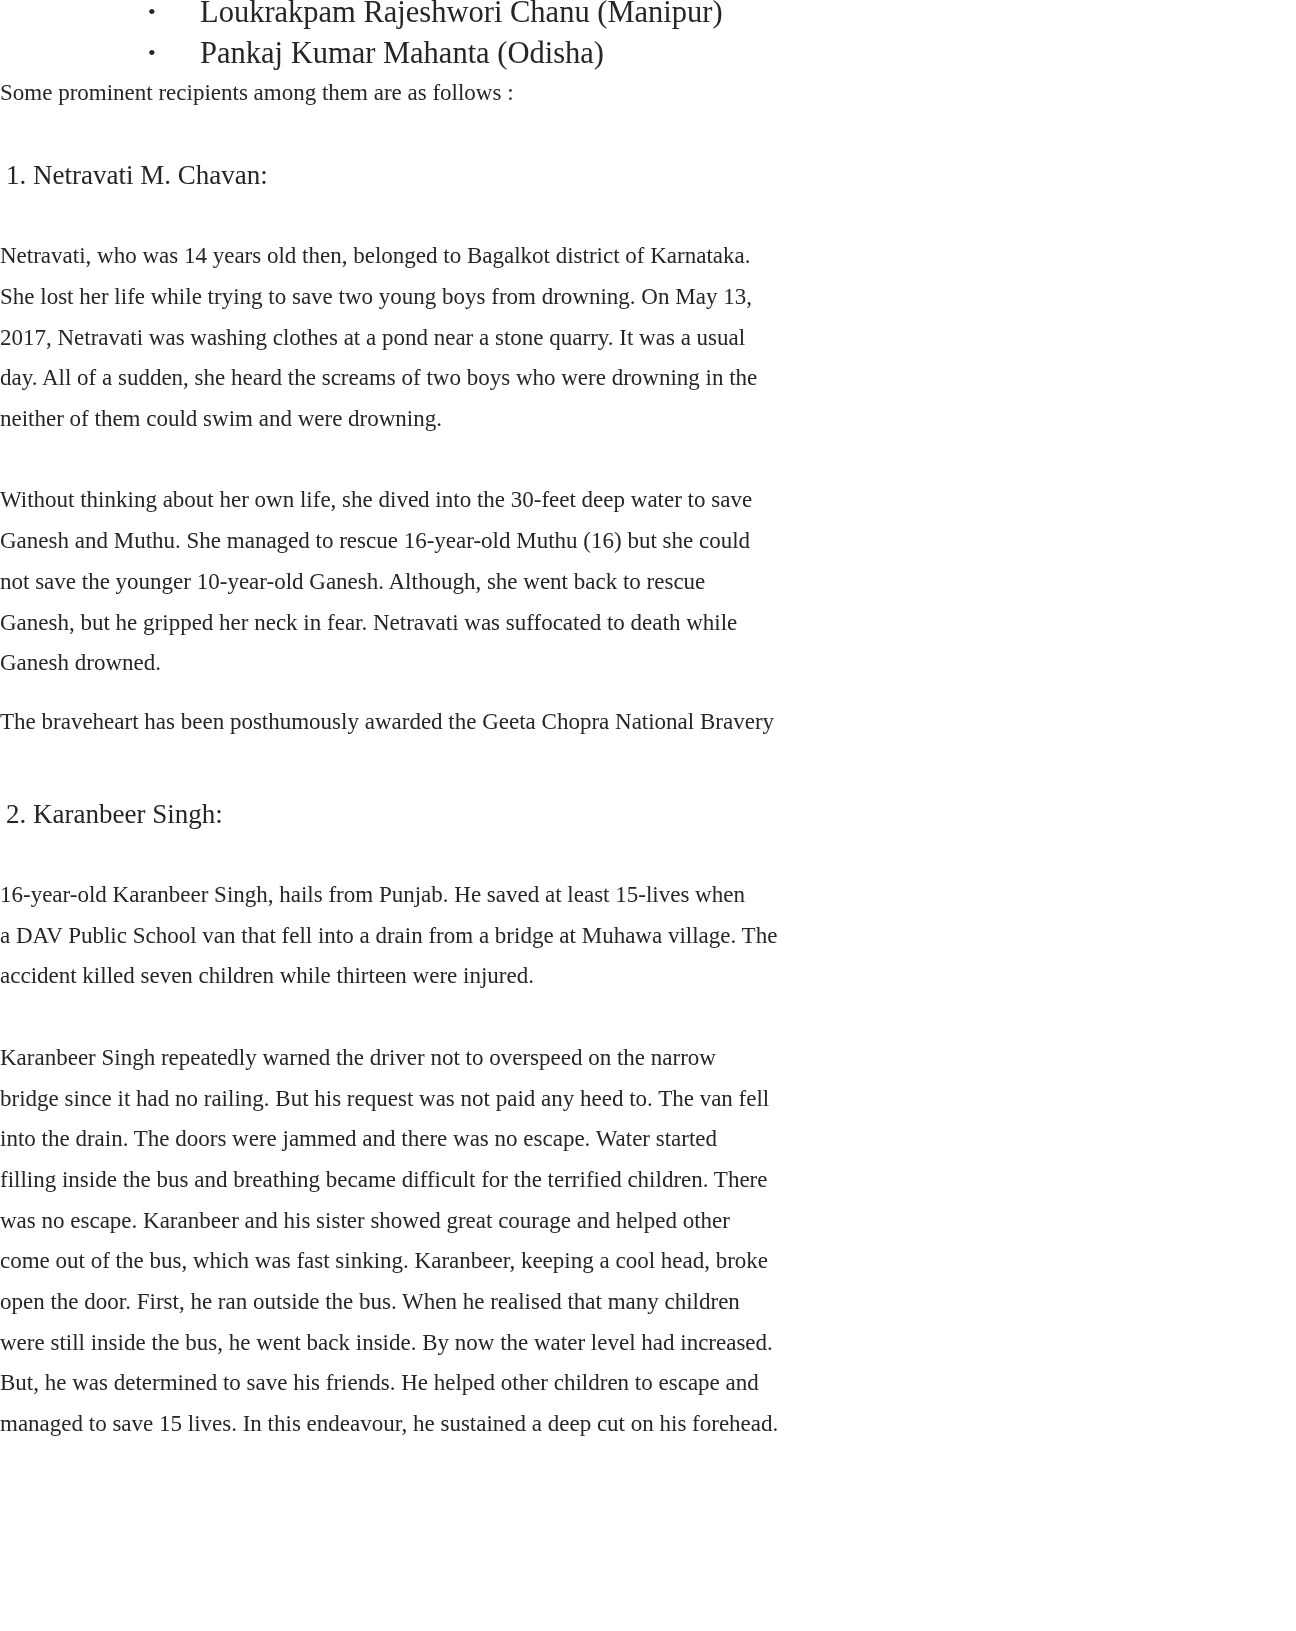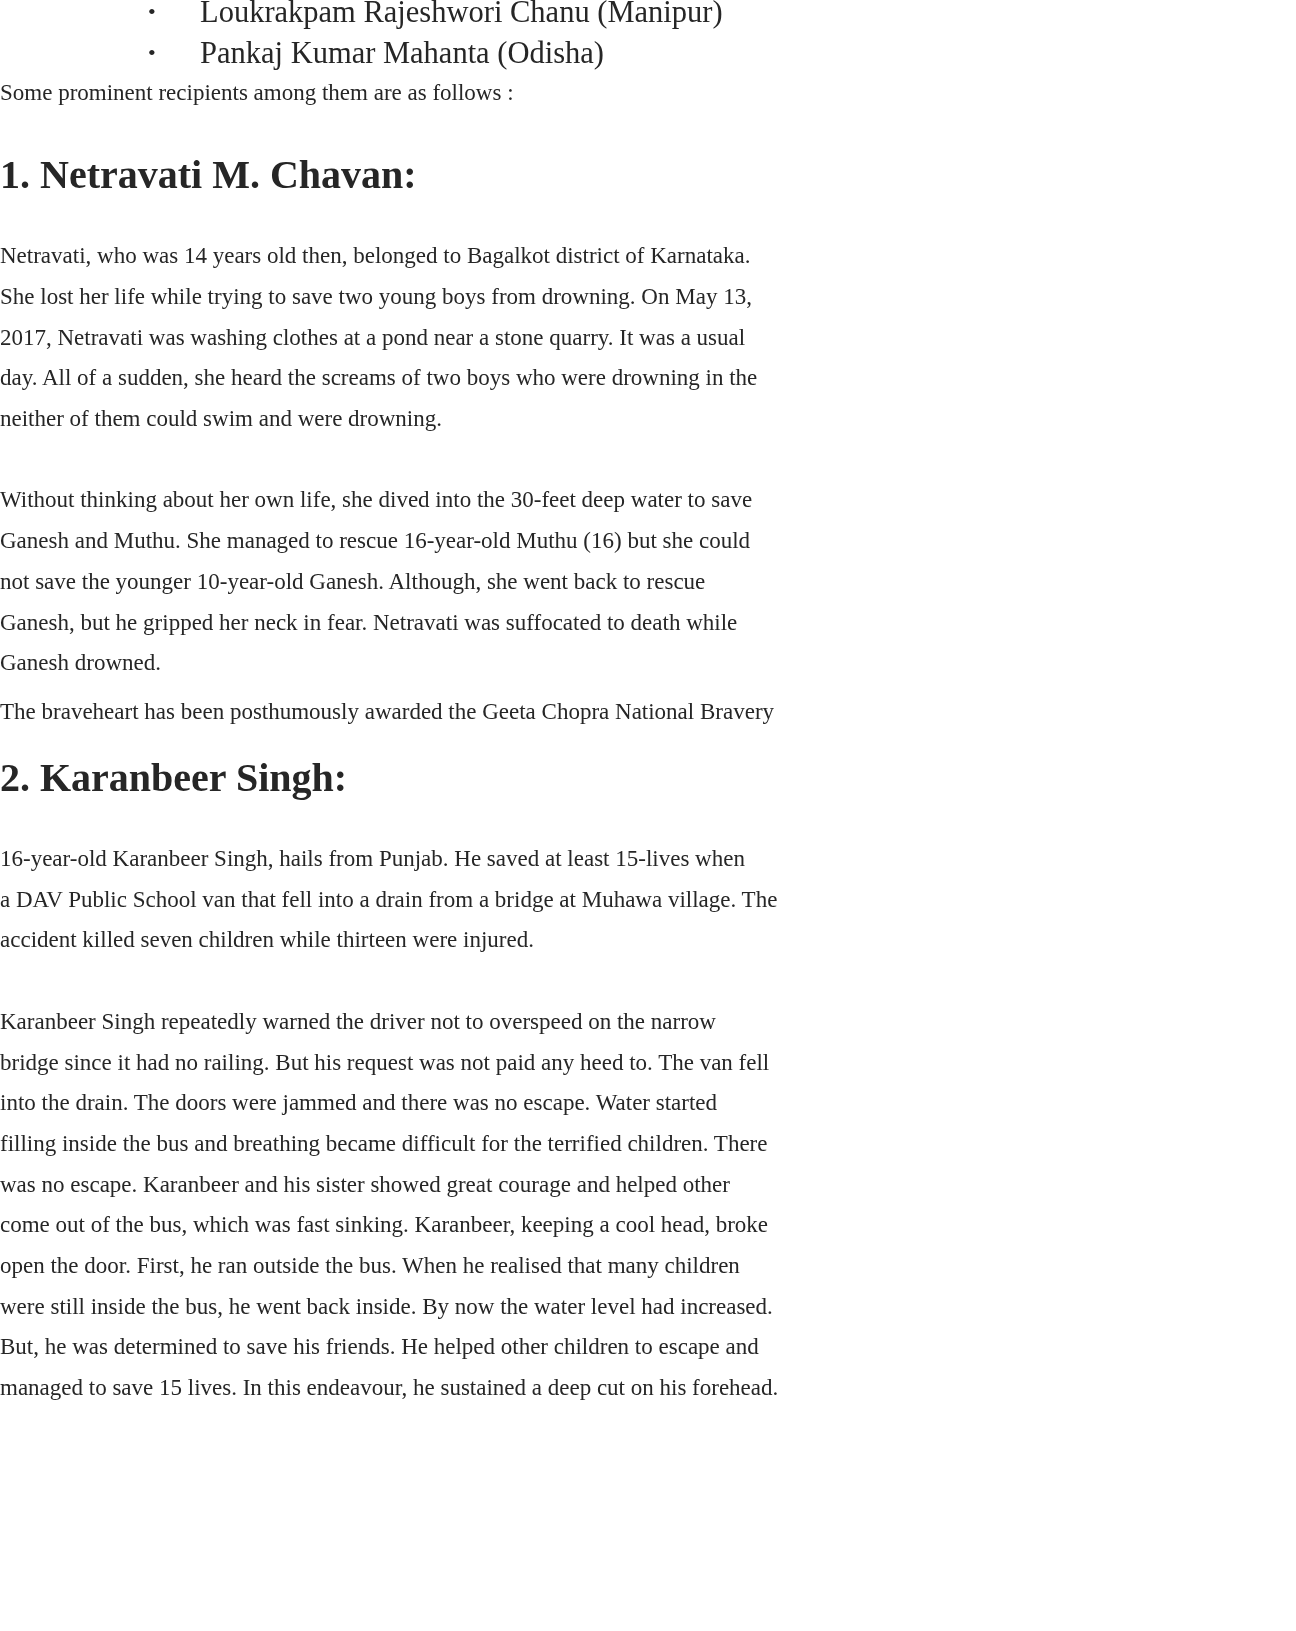--- a/index.html
+++ b/index.html
@@ -36,37 +36,37 @@
     position: absolute;
     left: 148px;
     top: 0;
     font-size: 22px;
     line-height: 40.7px;
   }
   .intro {
     margin-bottom: 40.7px;
   }
   h2.section-heading {
-    font-size: 40px;
+    font-size: 27px;
     line-height: 40.7px;
-    font-weight: bold;
-    margin: 0;
+    font-weight: normal;
+    margin: 6px;
     padding: 0;
     margin-bottom: 40.7px;
   }
   .para {
     font-size: 23px;
     line-height: 40.7px;
     margin: 0 0 40.7px 0;
   }
   .para.tight {
-    margin-bottom: 8px;
+    margin-bottom: 18px;
   }
   .para.after-tight {
-    margin-bottom: 25px;
+    margin-bottom: 51px;
   }
   .line {
     display: block;
     white-space: nowrap;
   }
 </style>
 </head>
 <body>
 
 <div class="page">

